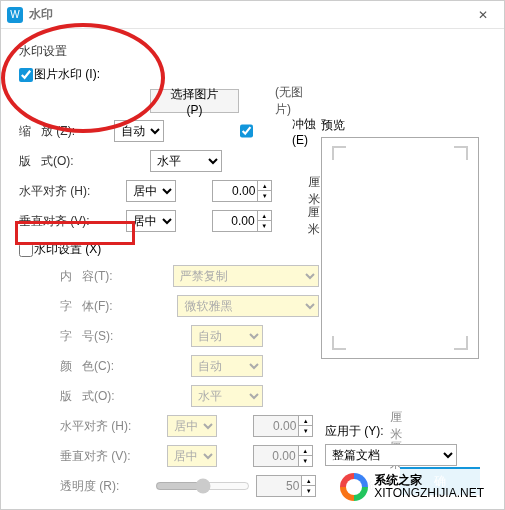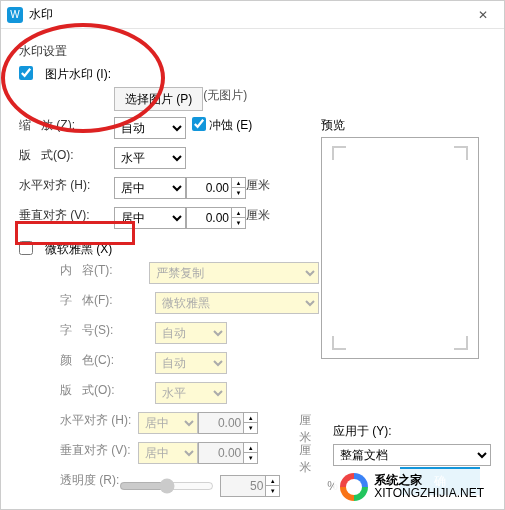--- a/index.html
+++ b/index.html
@@ -1,26 +1,26 @@
 <!DOCTYPE html>
 <html><head>
 <meta charset="utf-8">
 <style>
   * { box-sizing: border-box; margin: 0; padding: 0; font-family: "Microsoft YaHei", "SimSun", sans-serif; font-size: 12px; }
   body { background: #f0f0f0; width: 505px; height: 510px; position: relative; }
   .dialog { background: #fff; width: 505px; height: 510px; border: 1px solid #ccc; position: relative; }
   .titlebar { display: flex; align-items: center; height: 28px; border-bottom: 1px solid #e5e5e5; padding: 0 6px; }
   .app-icon { width: 16px; height: 16px; background: #1296db; border-radius: 3px; display: flex; align-items: center; justify-content: center; color: #fff; font-size: 10px; margin-right: 6px; }
-  .title-text { flex: 1; color: #000000; }
+  .title-text { flex: 1; color: #737373; font-weight: bold; }
   .close-btn { width: 30px; height: 20px; display: flex; align-items: center; justify-content: center; color: #555; font-size: 14px; }
   .content { padding: 10px 18px; position: relative; }
   .section-label { margin: 4px 0 6px 0; color: #333; }
-  .row { display: flex; height: 28px; margin-bottom: 2px; }
+  .row { display: flex; align-items: center; height: 28px; margin-bottom: 2px; gap: 36px; }
   .row-label { width: 95px; color: #333; white-space: pre; }
-  .checkbox-row { display: flex; align-items: flex-start; gap: 12px; margin: 4px 0; }
+  .checkbox-row { display: flex; align-items: center; gap: 1px; margin: 4px 0; }
   input[type="checkbox"] { width: 14px; height: 14px; accent-color: #1296db; }
   .btn { height: 24px; padding: 0 10px; background: #f5f5f5; border: 1px solid #bbb; display: inline-flex; align-items: center; cursor: pointer; }
   select { height: 22px; border: 1px solid #aaa; background: #fff; padding: 0 2px; width: 72px; }
   select:disabled { background: #fef9c3; color: #888; }
   .wide { width: 72px; }
   .w130 { width: 82px; }
   .spinner { display: inline-flex; align-items: center; border: 1px solid #aaa; height: 22px; }
   .spinner input { border: none; width: 44px; height: 20px; text-align: right; padding-right: 2px; outline: none; }
   .spinner input:disabled { background: #f5f5f5; color: #888; }
   .spinbtns { display: flex; flex-direction: column; }
@@ -28,22 +28,22 @@
   .spinbtns div:first-child { border-bottom: 1px solid #aaa; }
   .unit { color: #333; }
   .hint { color: #555; }
   .preview-label { position: absolute; left: 320px; top: 88px; }
   .preview-box { position: absolute; left: 320px; top: 108px; width: 158px; height: 222px; border: 1px solid #aaa; background: #fff; }
   .preview-box .corner { position: absolute; width: 14px; height: 14px; }
   .preview-box .tl { top: 8px; left: 10px; border-top: 2px solid #ccc; border-left: 2px solid #ccc; }
   .preview-box .tr { top: 8px; right: 10px; border-top: 2px solid #ccc; border-right: 2px solid #ccc; }
   .preview-box .bl { bottom: 8px; left: 10px; border-bottom: 2px solid #ccc; border-left: 2px solid #ccc; }
   .preview-box .br { bottom: 8px; right: 10px; border-bottom: 2px solid #ccc; border-right: 2px solid #ccc; }
-  .applyto { position: absolute; left: 332px; top: 394px; }
-  .applyto select { width: 158px; margin-top: 4px; }
+  .applyto { position: absolute; left: 324px; top: 394px; }
+  .applyto select { width: 132px; margin-top: 4px; }
   .okbtn { position: absolute; right: 24px; bottom: 14px; width: 80px; height: 28px; background: #1296db; color: #fff; display: flex; align-items: center; justify-content: center; border: none; cursor: pointer; }
   .slider-row { display: flex; align-items: center; gap: 6px; }
   .slider { width: 95px; }
   .red-circle { position: absolute; border: 4px solid #d22; border-radius: 50%/50%; pointer-events: none; }
   .circle1 { left: 0px; top: 22px; width: 164px; height: 110px; }
   .red-box { position: absolute; border: 3px solid #d22; pointer-events: none; }
   .box1 { left: 14px; top: 220px; width: 120px; height: 24px; }
   .logo { position: absolute; right: 14px; bottom: 4px; display: flex; align-items: center; gap: 6px; background: rgba(255,255,255,0.9); padding: 4px 6px; }
   .logo-icon { width: 28px; height: 28px; border-radius: 50%; background: conic-gradient(#3b82f6 0 25%, #22c55e 25% 50%, #f97316 50% 75%, #ef4444 75% 100%); display:flex;align-items:center;justify-content:center; }
   .logo-icon::after{content:""; width:16px;height:16px;border-radius:50%;background:#fff;}
@@ -109,21 +109,21 @@
           <div class="spinbtns">
               <div>▲</div>
               <div>▼</div>
             </div>
         </div>
         <span class="unit">厘米</span>
       </div>
 
       <div class="checkbox-row" style="margin-top:6px">
         <input type="checkbox" style="">
-        <span>微软雅黑 (X)</span>
+        <span>水印设置 (X)</span>
       </div>
       <div class="row">
         <span class="row-label disabled-label">内   容(T):</span>
         <select class="w130" style="width:180px" disabled=""><option>严禁复制</option></select>
       </div>
       <div class="row">
         <span class="row-label disabled-label">字   体(F):</span>
         <select class="w130" style="width:164px" disabled=""><option>微软雅黑</option></select>
       </div>
       <div class="row">

